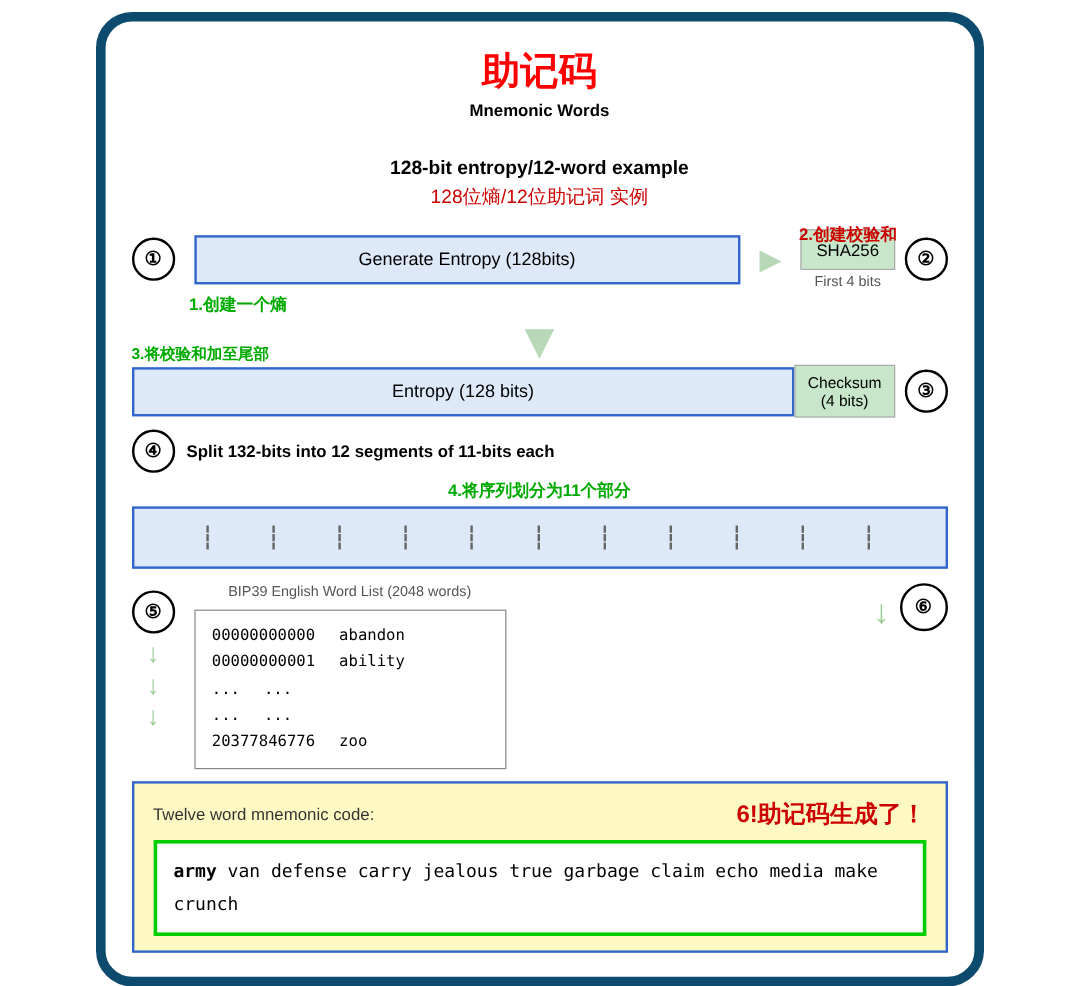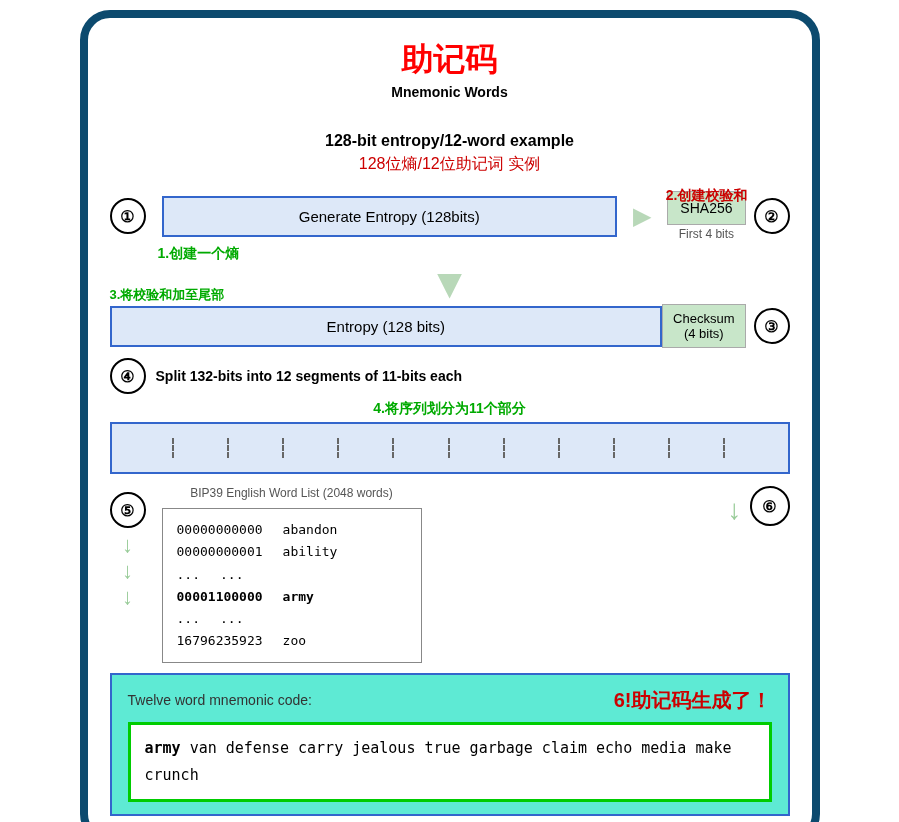--- a/index.html
+++ b/index.html
@@ -202,21 +202,21 @@
       display: flex;
       gap: 20px;
       line-height: 1.7;
     }
     .wordlist-entry.bold-row {
       font-weight: bold;
     }
     
     .mnemonic-section {
       border: 2px solid #3366cc;
-      background: #5eead4;
+      background: #fef9c3;
       padding: 12px 16px;
       margin-top: 4px;
       position: relative;
     }
     .mnemonic-header-row {
       display: flex;
       align-items: center;
       justify-content: space-between;
       margin-bottom: 8px;
     }
@@ -342,30 +342,26 @@
           <span>abandon</span>
         </div>
         <div class="wordlist-entry">
           <span>00000000001</span>
           <span>ability</span>
         </div>
         <div class="wordlist-entry">
           <span>...</span>
           <span>...</span>
         </div>
-        <div class="wordlist-entry bold-row">
-          <span>00001100000</span>
-          <span>army</span>
-        </div>
         <div class="wordlist-entry">
           <span>...</span>
           <span>...</span>
         </div>
         <div class="wordlist-entry">
-          <span>16796235923</span>
+          <span>20377846776</span>
           <span>zoo</span>
         </div>
       </div>
     </div>
 
     <div style="flex:1; position:relative; display:flex; flex-direction:column; justify-content:space-between; padding-left:10px;">
       <div style="display:flex; justify-content:flex-end; align-items:flex-end; padding-bottom:10px;">
         <div style="color:#99cc99; font-size:28px; margin-right:8px;">↓</div>
         <div class="circle-num" style="width:40px;height:40px;">⑥</div>
       </div>

